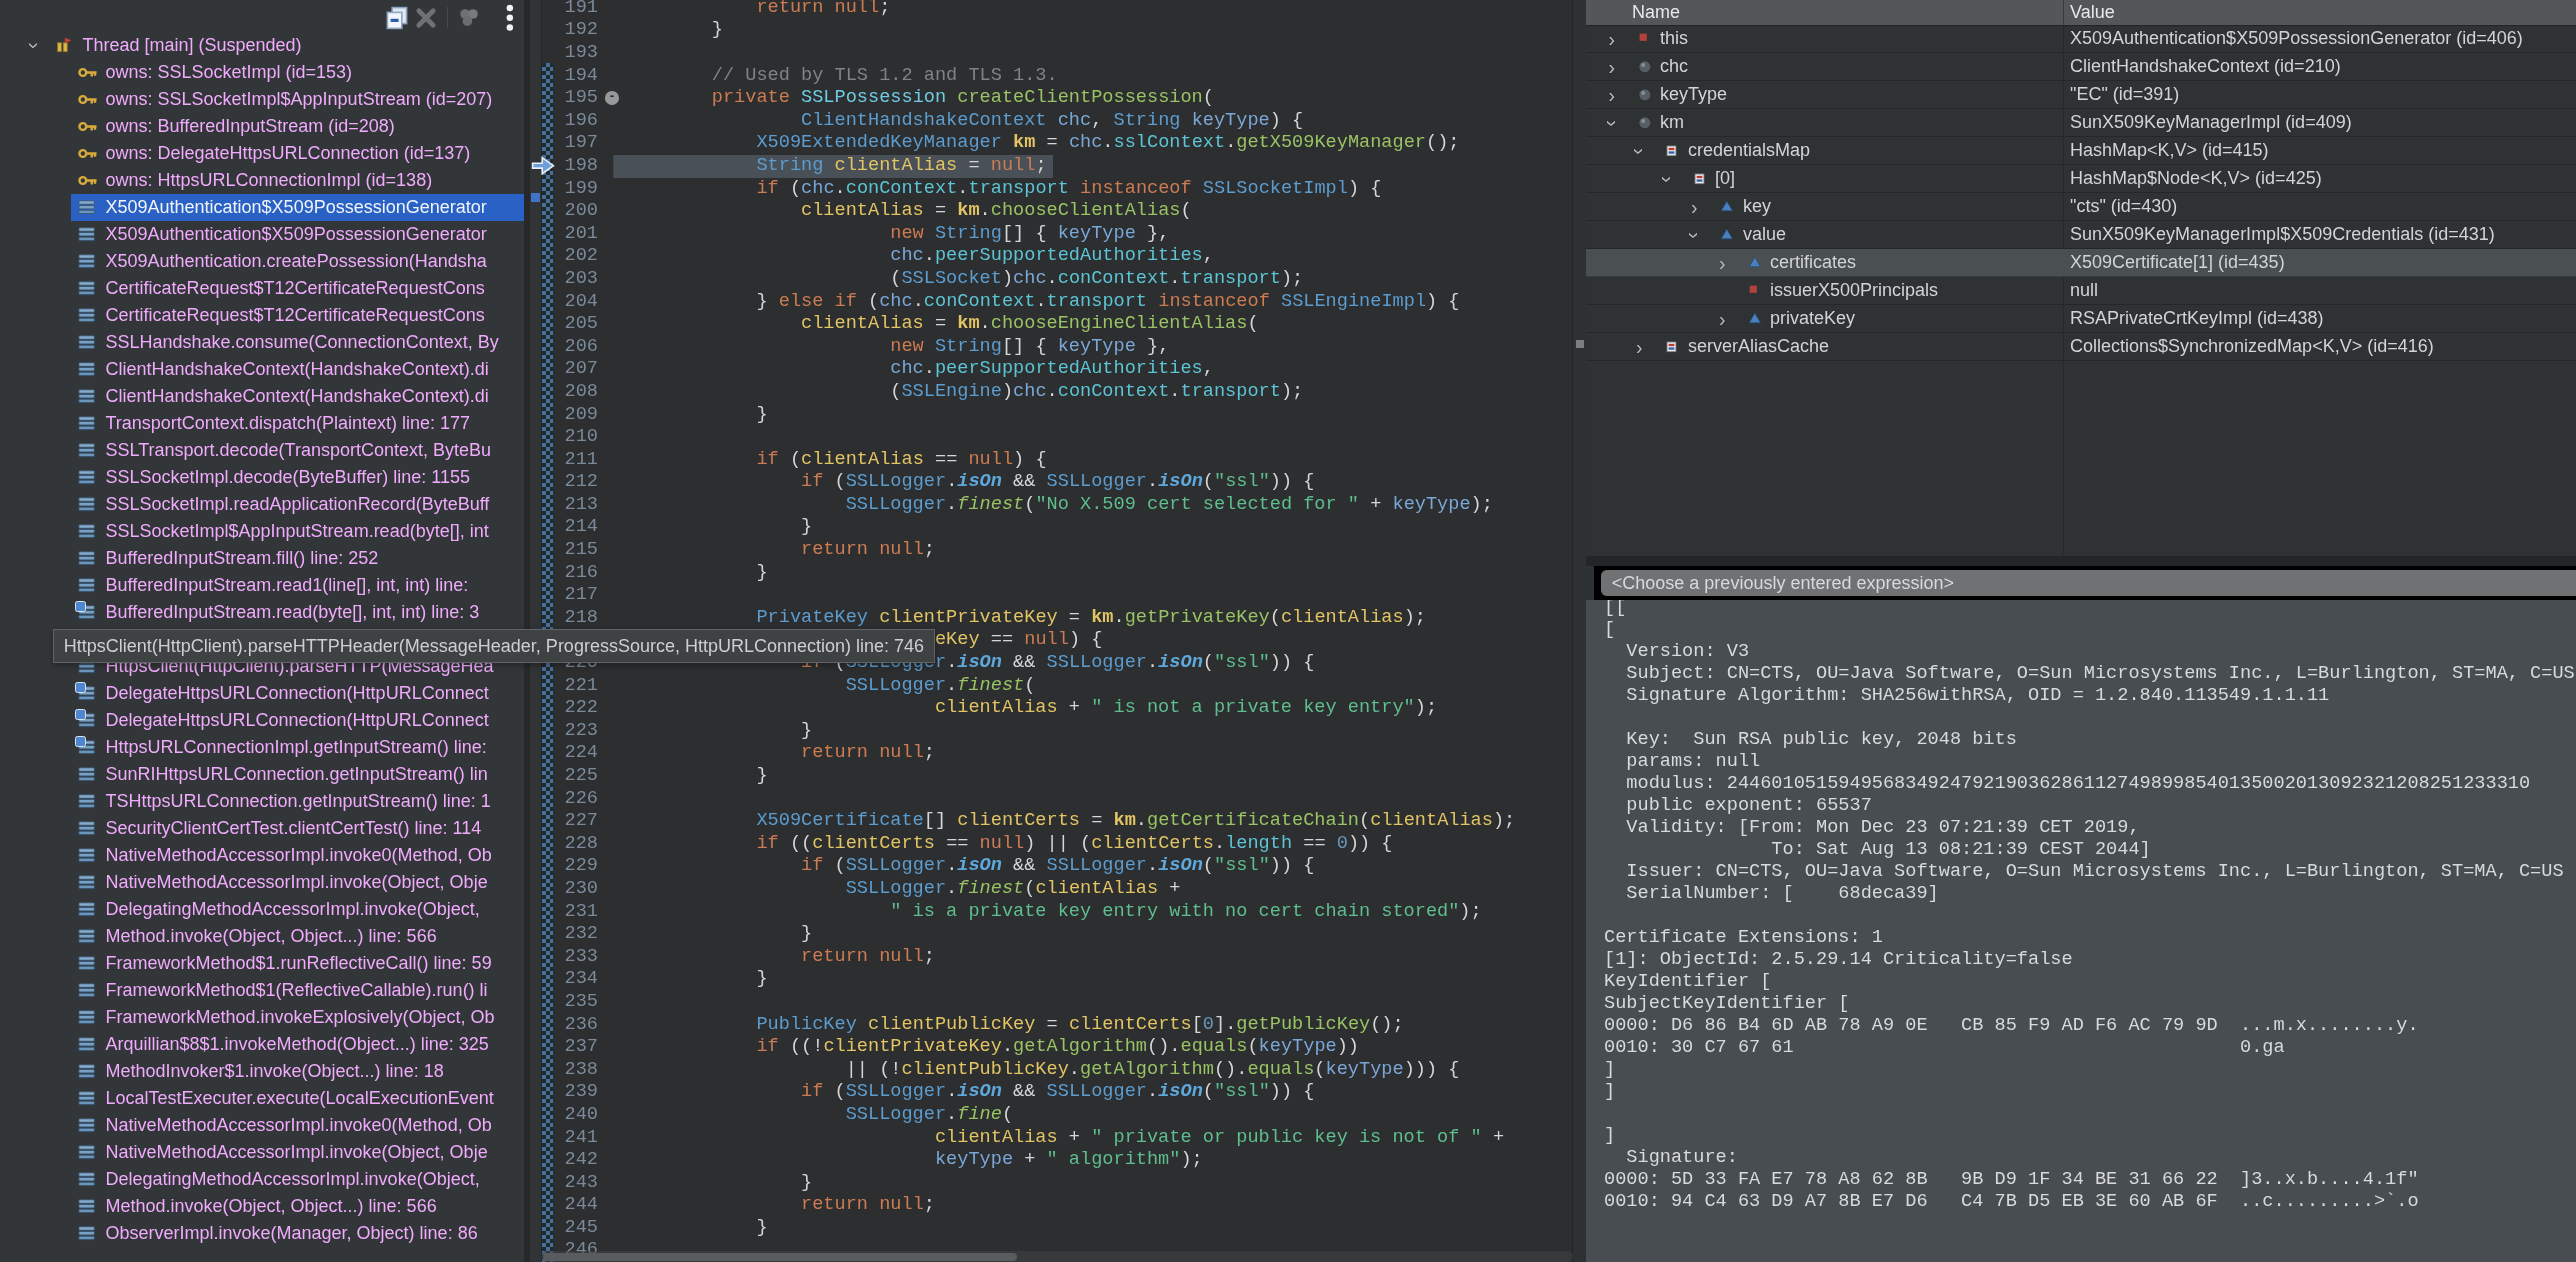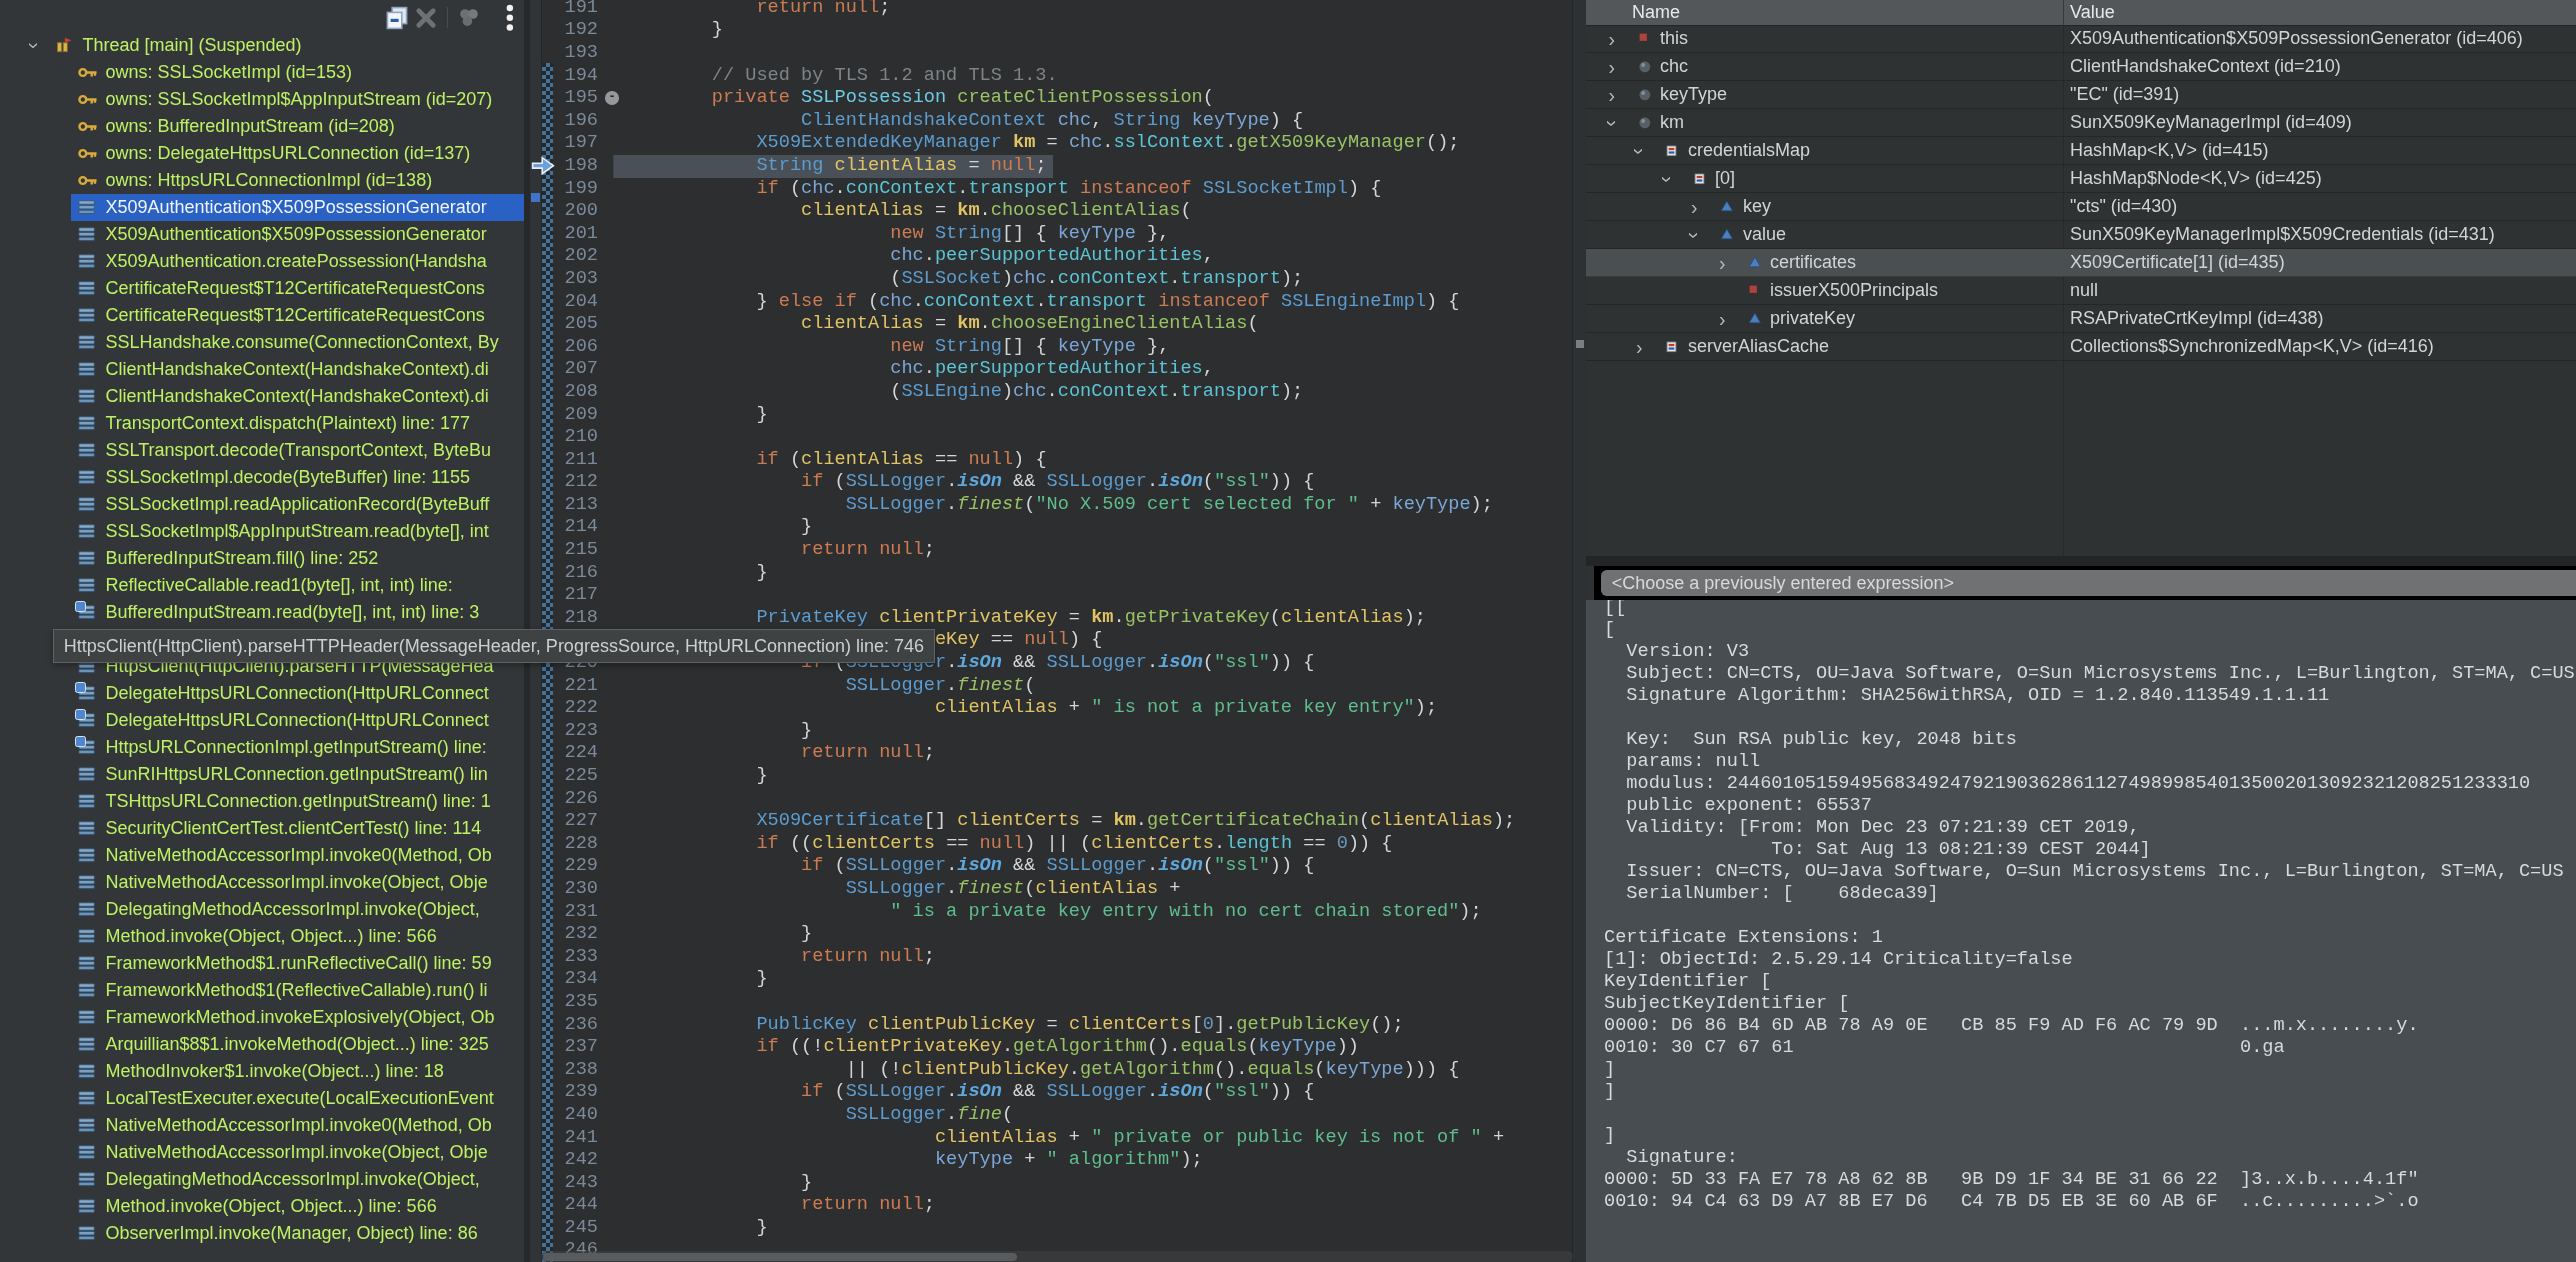--- a/index.html
+++ b/index.html
@@ -12,21 +12,21 @@
   .tbsep{width:1.6px;height:21px;background:#474b4d;margin:0 6.5px;}
   .debug-tree{position:absolute;left:0;top:32px;right:0;}
   .drow{height:27px;display:flex;align-items:center;overflow:hidden;white-space:nowrap;padding-left:31px;position:relative;}
   .drow.sel{background:linear-gradient(to right,transparent 71px,#2a61c4 71px);}
   .drow .chev{width:24px;flex:none;color:#b9bcbe;font-size:20px;}
   .chev-glyph{display:inline-block;transform:rotate(90deg);}
   .drow .indent{width:47px;flex:none;}
   .ticon{width:22.6px;flex:none;position:relative;display:flex;align-items:center;}
   .badge{position:absolute;top:-4px;left:-3.2px;width:9px;height:9px;border-radius:2.4px;
          background:#4f86d2;border:0.8px solid #d7e4f2;}
-  .tlabel{margin-left:4.9px;font-size:18px;color:#bef264;}
+  .tlabel{margin-left:4.9px;font-size:18px;color:#f0abfc;}
   .sel .tlabel{color:#f1f5fa;}
   
   .tooltip{position:absolute;left:53px;top:629px;height:22px;z-index:99;background:#3f4243;
            border:0.8px solid #606365;color:#cdcfd1;font-size:18px;line-height:22px;
            padding:4.9px 9.7px;white-space:nowrap;box-shadow:0 1.6px 6.5px rgba(0,0,0,.35);}
   
   .vsplit{position:absolute;left:524px;top:0;width:6.5px;height:1263px;background:#26282a;}
   
   .editor{position:absolute;left:530px;top:0;width:1056px;height:1263px;background:#2c2e30;overflow:hidden;}
   .ruler{position:absolute;left:0;top:0;width:11.3px;height:100%;background:#313436;border-right:0.8px solid #232527;}
@@ -357,21 +357,21 @@
           <span class="indent"></span>
           <span class="ticon">
             <svg width="18" height="14.6" viewBox="0 0 22 18">
               <g stroke="#31506e" stroke-width="1">
                 <rect x="1" y="1" width="19" height="4.2" rx="1" fill="#88abc9"></rect>
                 <rect x="1" y="6.8" width="19" height="4.2" rx="1" fill="#7aa0c2"></rect>
                 <rect x="1" y="12.6" width="19" height="4.2" rx="1" fill="#6d95ba"></rect>
               </g>
             </svg>
           </span>
-          <span class="tlabel">ReflectiveCallable.read1(byte[], int, int) line:</span>
+          <span class="tlabel">BufferedInputStream.read1(line[], int, int) line:</span>
         </div>
         <div class="drow">
           <span class="indent"></span>
           <span class="ticon">
             <svg width="18" height="14.6" viewBox="0 0 22 18">
               <g stroke="#31506e" stroke-width="1">
                 <rect x="1" y="1" width="19" height="4.2" rx="1" fill="#88abc9"></rect>
                 <rect x="1" y="6.8" width="19" height="4.2" rx="1" fill="#7aa0c2"></rect>
                 <rect x="1" y="12.6" width="19" height="4.2" rx="1" fill="#6d95ba"></rect>
               </g>

